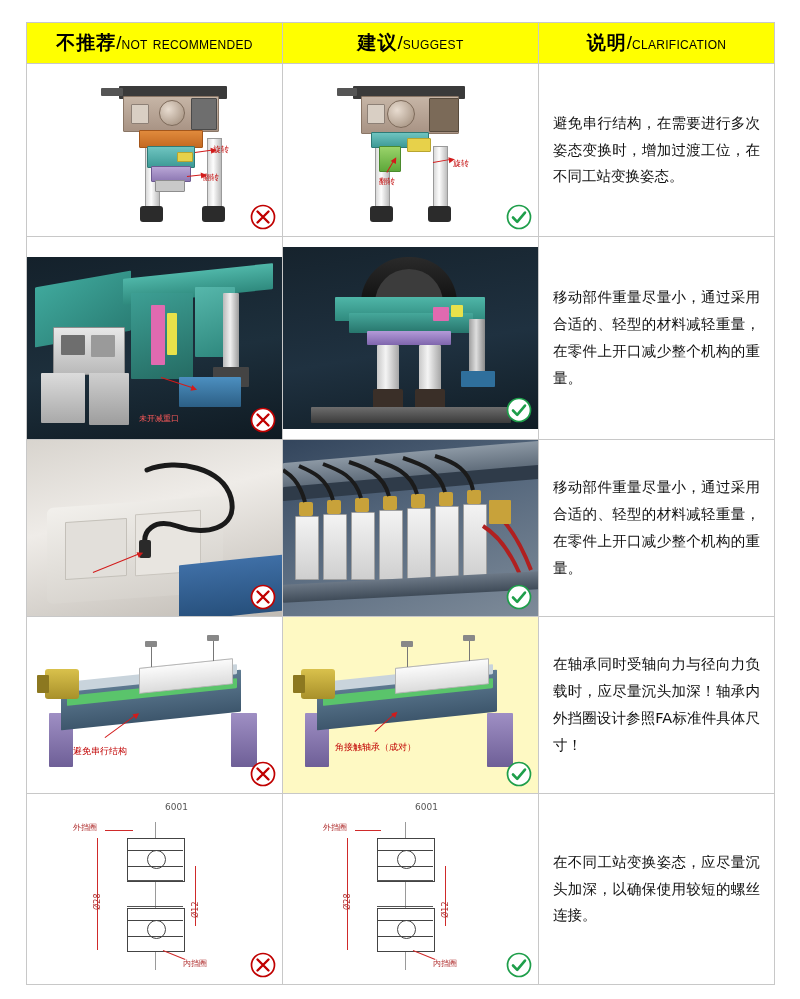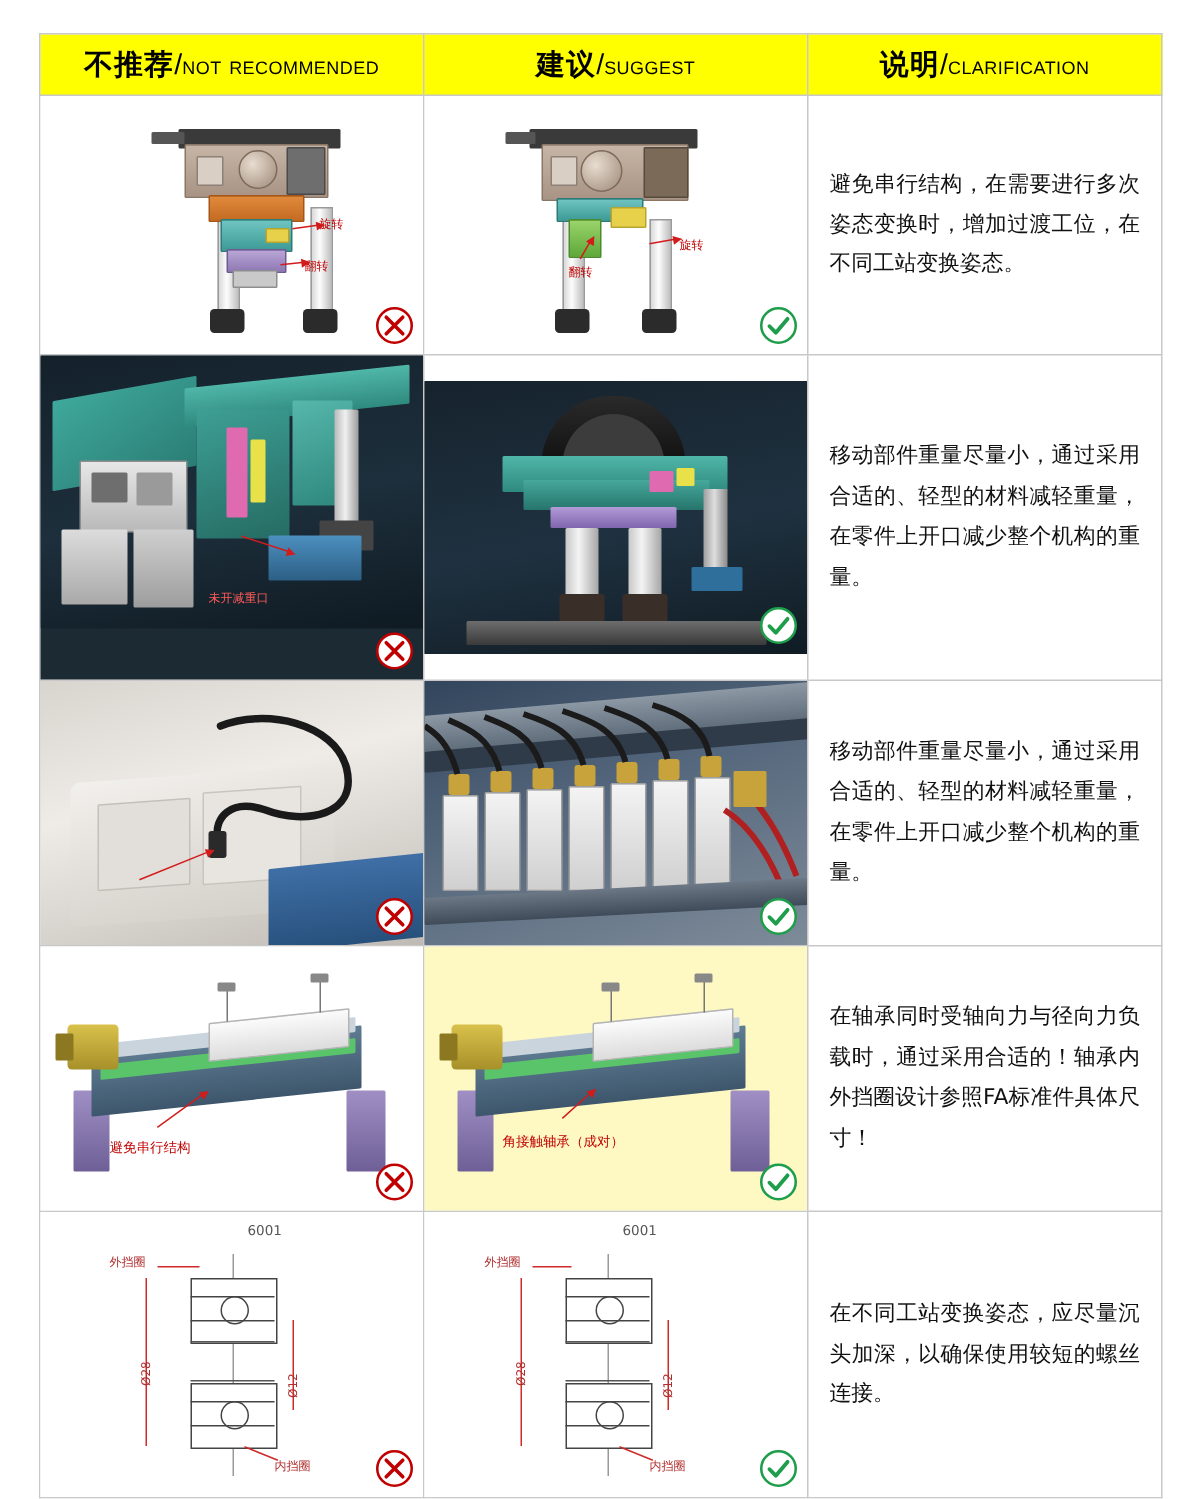--- a/index.html
+++ b/index.html
@@ -244,21 +244,21 @@
             </div>
           </div>
         </td>
         <td>
           <div class="text-cell">避免串行结构，在需要进行多次姿态变换时，增加过渡工位，在不同工站变换姿态。</div>
         </td>
       </tr>
 
       <tr>
         <td>
-          <div class="cell img-cell bg-dark" style="height:216px;">
+          <div class="cell img-cell bg-dark" style="height:182px;margin-top:20px;">
             <div class="scene">
               <div class="blk" style="left:0;top:0;width:256px;height:182px;background:linear-gradient(170deg,#14212b 0%,#1d2f3c 55%,#0f1a22 100%);"></div>
 
               <div class="blk" style="left:8px;top:22px;width:96px;height:60px;background:linear-gradient(150deg,#3fa89c,#2a7d74);transform:skewY(-10deg);"></div>
               <div class="blk" style="left:96px;top:14px;width:150px;height:26px;background:linear-gradient(180deg,#4fb6a8,#2f8a7e);transform:skewY(-6deg);"></div>
               <div class="blk" style="left:104px;top:36px;width:62px;height:86px;background:linear-gradient(160deg,#3d9f94,#256b63);"></div>
               <div class="blk" style="left:168px;top:30px;width:40px;height:70px;background:linear-gradient(160deg,#56b7ab,#2d867c);"></div>
 
               <div class="blk" style="left:26px;top:70px;width:70px;height:46px;background:linear-gradient(180deg,#e7e7e7,#b9b9b9);border:1px solid #8e8e8e;"></div>
               <div class="blk" style="left:34px;top:78px;width:24px;height:20px;background:#6e6e6e;"></div>
@@ -453,21 +453,21 @@
             </div>
             <div class="badge">
               <svg width="26" height="26" viewBox="0 0 26 26" aria-hidden="true">
                 <circle cx="13" cy="13" r="11.5" fill="#fff" stroke="#1e9e4a" stroke-width="1.7"></circle>
                 <path d="M7 13.5 L11.2 17.8 L19 8.6" fill="none" stroke="#1e9e4a" stroke-width="2.6" stroke-linecap="round" stroke-linejoin="round"></path>
               </svg>
             </div>
           </div>
         </td>
         <td>
-          <div class="text-cell">在轴承同时受轴向力与径向力负载时，通过采用合适的！轴承内外挡圈设计参照FA标准件具体尺寸！</div>
+          <div class="text-cell">在轴承同时受轴向力与径向力负载时，应尽量沉头加深！轴承内外挡圈设计参照FA标准件具体尺寸！</div>
         </td>
       </tr>
 
       <tr>
         <td>
           <div class="cell img-cell" style="height:190px;background:#fff;">
             <div class="drw">
               <div class="dtxt dark" style="left:138px;top:8px;font-size:9px;">6001</div>
 
               <div class="dline" style="left:128px;top:28px;width:1px;height:148px;background:#9a9a9a;"></div>

